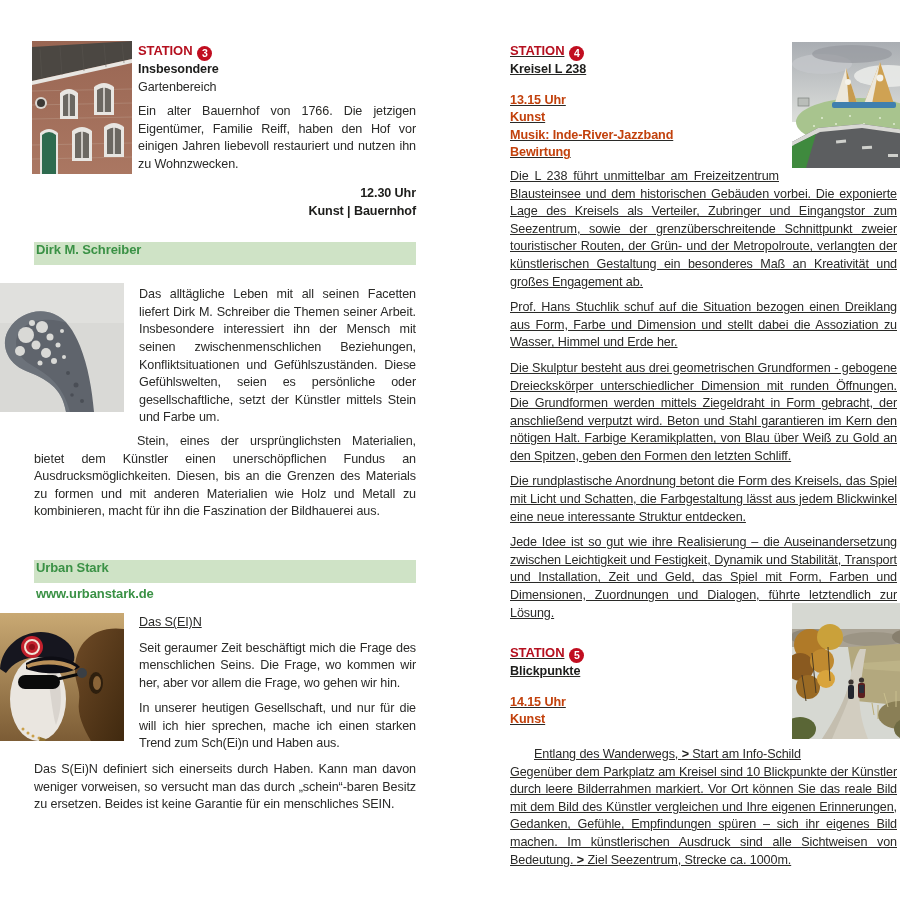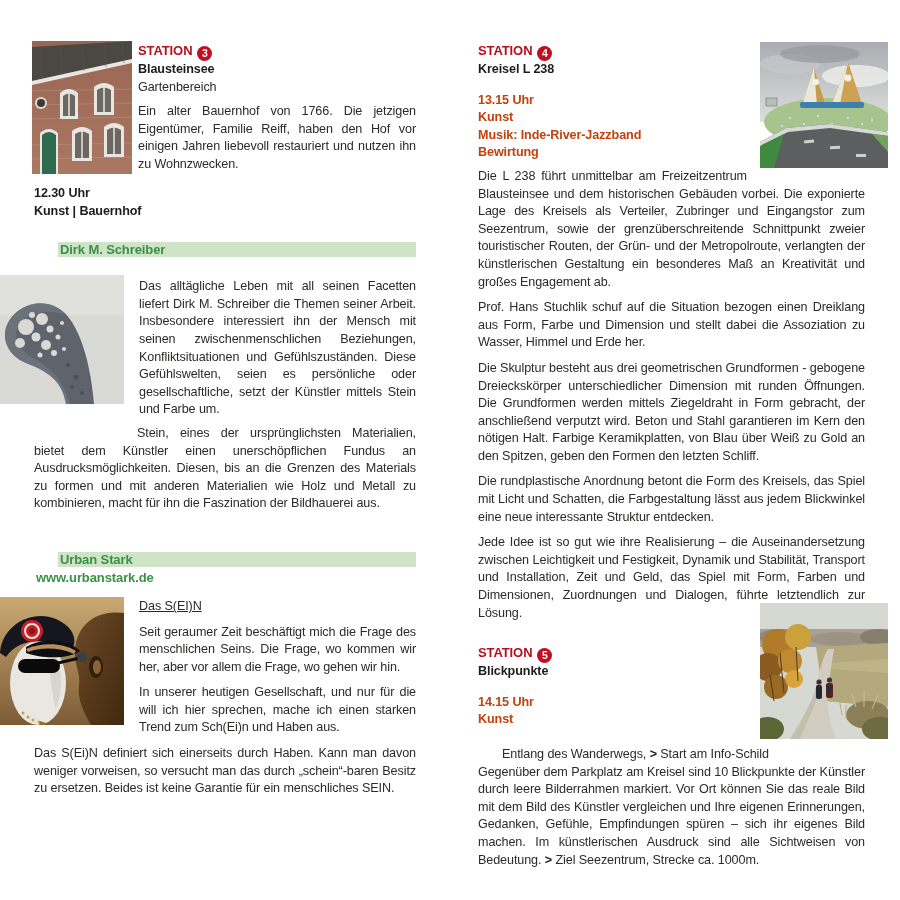--- a/index.html
+++ b/index.html
@@ -2,44 +2,44 @@
 <html lang="de"><head>
 <meta charset="utf-8">
 <style>
   html,body{margin:0;padding:0;background:#ffffff;}
   body{width:900px;height:900px;overflow:hidden;
        font-family:"Liberation Sans","DejaVu Sans",sans-serif;
        color:#2a2a28;-webkit-font-smoothing:antialiased;}
   .page{position:relative;width:900px;height:900px;background:#fff;}
   .col{position:absolute;top:38px;font-size:12.6px;line-height:17.6px;letter-spacing:-0.1px;}
   .col-left{left:34px;width:382px;}
-  .col-right{left:478px;width:387px;}
+  .col-right{left:510px;width:387px;text-decoration:underline;}
   .p{margin:8px 0 0;text-align:justify;}
   .p:first-child{margin-top:0;}
   b,.bold{font-weight:bold;color:#c2410c;}
   
   .station-line{font-weight:bold;color:#b5101f;font-size:13px;line-height:18px;}
   .badge{display:inline-block;width:15px;height:15px;border-radius:50%;
          background:#c10e20;color:#fff;font-size:10.5px;line-height:15px;
          text-align:center;font-weight:bold;vertical-align:-2px;margin-left:5px;}
   .h-title{font-weight:bold;color:#1d1d1b;line-height:17.6px;}
   .h-sub{line-height:17.6px;}
   
-  .artist-bar{background:#cfe3c6;height:15px;line-height:15px;margin-top:0;margin-left:24px;}
+  .artist-bar{background:#cfe3c6;height:23px;line-height:15px;margin-top:0;}
   .artist-bar span{color:#3a9145;font-weight:bold;font-size:13px;padding-left:2px;}
   .website{color:#3a9145;font-weight:bold;font-size:13px;line-height:18px;margin-top:2px;padding-left:2px;}
   
   .photo{position:absolute;overflow:hidden;}
   .photo svg{display:block;}
   
   .sec1{position:relative;padding-top:4px;}
   .sec1 .photo{left:-2px;top:3px;width:100px;height:133px;}
   .beside1{margin-left:104px;min-height:135px;}
   .beside1 .p{margin-top:7px;}
-  .meta{margin-top:8px;font-weight:bold;color:#1d1d1b;}
+  .meta{margin-top:8px;font-weight:bold;color:#1d1d1b;text-align:right;}
   .bar-a1{margin-top:22px;}
   .artist1{position:relative;margin-top:21px;}
   .artist1 .photo{left:-38px;top:-3px;width:128px;height:129px;}
   .artist1 .p1{margin-left:105px;min-height:127px;margin-top:0;}
   .artist1 .p2{margin-left:0;text-indent:103px;margin-top:6px;}
   .bar-a2{margin-top:39px;}
   .artist2{position:relative;margin-top:11px;}
   .artist2 .photo{left:-38px;top:-1px;width:128px;height:128px;}
   .beside2{margin-left:105px;min-height:131px;}
   .worktitle{line-height:17.6px;text-decoration:underline;}
@@ -114,21 +114,21 @@
           </g>
           <g>
             <path d="M72,86 q10,-8 20,0 l0,30 -20,0 Z" fill="#e8e6e2"></path>
             <path d="M75,89 q7,-5 14,0 l0,24 -14,0 Z" fill="#6b6862"></path>
             <line x1="82" y1="86" x2="82" y2="116" stroke="#e8e6e2" stroke-width="1.5"></line>
           </g>
         </svg>
       </div>
       <div class="beside1">
         <div class="station-line"><span>STATION</span><span class="badge">3</span></div>
-        <div class="h-title">Blausteinsee</div>
+        <div class="h-title">Insbesondere</div>
         <div class="h-sub">Gartenbereich</div>
         <p class="p">Ein alter Bauernhof von 1766. Die jetzigen Eigentümer, Familie Reiff, haben den Hof vor einigen Jahren liebevoll restauriert und nutzen ihn zu Wohnzwecken.</p>
       </div>
       <div class="meta">
         <div>12.30 Uhr</div>
         <div>Kunst | Bauernhof</div>
       </div>
     </section>
 
     <div class="artist-bar bar-a1"><span>Dirk M. Schreiber</span></div>

